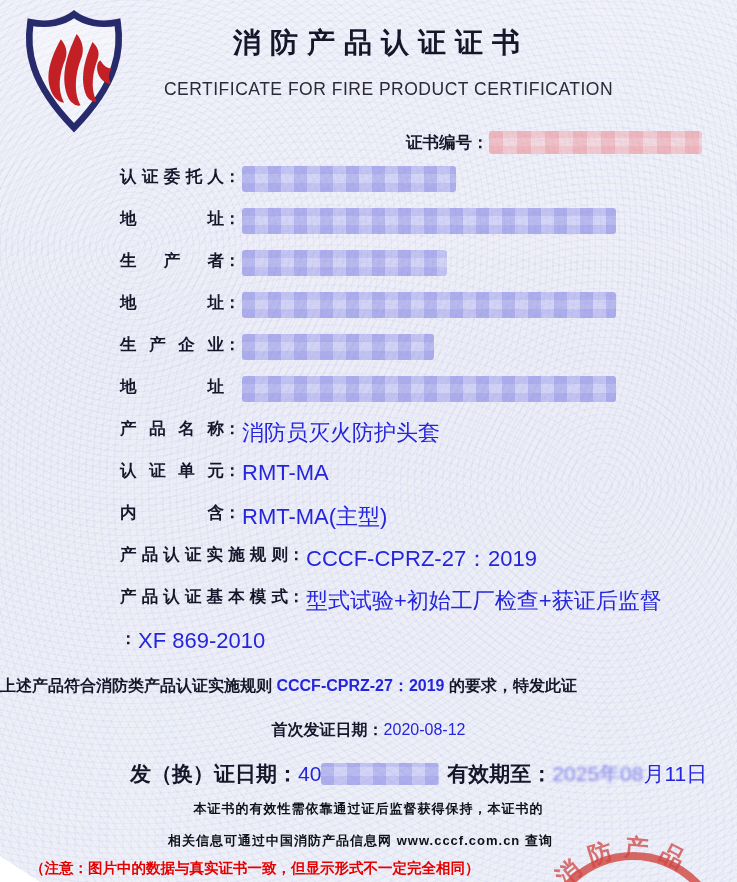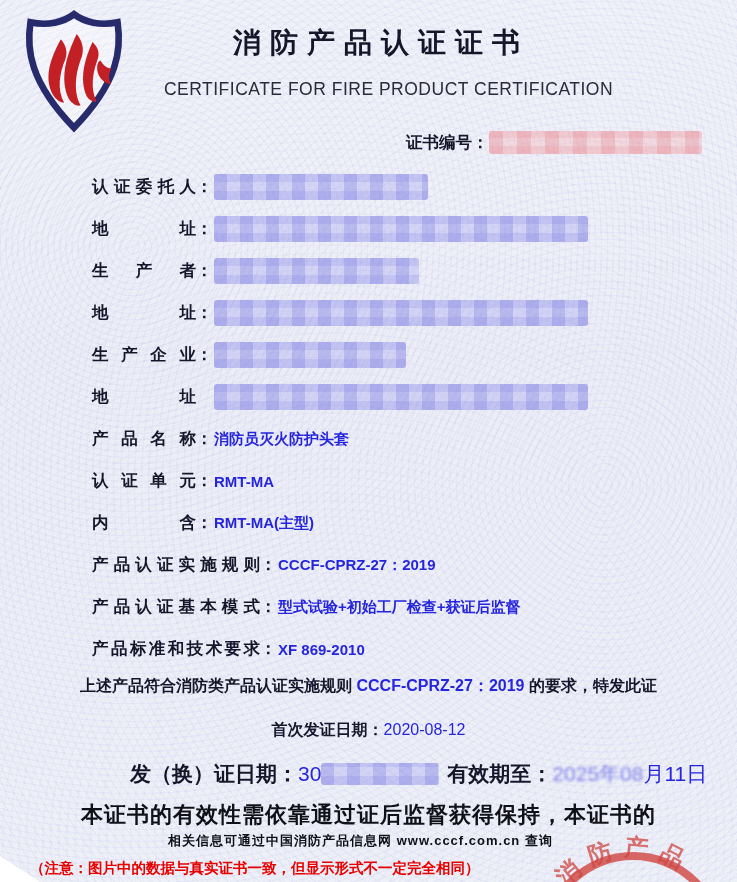--- a/index.html
+++ b/index.html
@@ -49,46 +49,46 @@
     height:23px;
     background-image:
       repeating-linear-gradient(90deg, rgba(235,140,148,.42) 0 14px, rgba(245,175,180,.26) 14px 28px),
       repeating-linear-gradient(0deg, rgba(238,150,156,.32) 0 8px, rgba(248,185,190,.18) 8px 16px);
   }
   .w213{width:213px} .w214{width:214px} .w374{width:374px}
   .w205{width:205px} .w192{width:192px} .w118{width:118px; height:22px;}
 
   
   .fields { position:absolute; top:166px; left:0; right:0; }
-  .row { height:42px; display:flex; align-items:center; padding-left:92px; }
+  .row { height:42px; display:flex; padding-left:120px; }
   .label {
     display:inline-block; width:104px;
     text-align:justify; text-align-last:justify;
     font-size:16.5px; font-weight:600; color:#16162a;
   }
   .label.wide { width:168px; }
   .colon { font-size:16.5px; font-weight:600; color:#16162a; width:18px; display:inline-block; }
-  .value { font-size:15px; font-weight:700; color:#2525dd; }
-
-  
-  .statement { position:absolute; top:676px; left:0; right:0; text-align:center;
+  .value { font-size:22px; font-weight:400; color:#2525dd; }
+
+  
+  .statement { position:absolute; top:676px; left:0; right:0; text-align:left;
     font-size:16px; font-weight:600; color:#16162a; }
   .statement .blue { color:#2525dd; }
   .first-issue { position:absolute; top:720px; left:0; right:0; text-align:center;
     font-size:16px; font-weight:600; color:#16162a; }
   .first-issue .blue { color:#2525dd; font-weight:500; }
   .issue-row { position:absolute; top:760px; left:130px; display:flex; align-items:center;
     font-size:21px; font-weight:600; color:#16162a; }
   .issue-row .blue { color:#2525dd; font-weight:500; }
   .blur-date { filter:blur(1.6px); opacity:.55; }
   .gap { display:inline-block; width:8px; }
 
   
   .f-line1 { position:absolute; top:800px; left:0; right:0; text-align:center;
-    font-size:22px; font-weight:700; letter-spacing:1px; color:#101018; }
+    font-size:13px; font-weight:700; letter-spacing:1px; color:#101018; }
   .f-line2 { position:absolute; top:832px; left:0; right:16px; text-align:center;
     font-size:13px; font-weight:700; letter-spacing:1px; color:#101018; }
   .notice { position:absolute; top:859px; left:30px; width:600px; 
     font-size:14.5px; font-weight:700; color:#e60000; }
 
   
   .seal { position:absolute; right:-6px; bottom:-4px; width:230px; height:60px; }
 
   
   .page-corner { position:absolute; left:0; bottom:0; width:40px; height:26px;
@@ -179,34 +179,33 @@
       <span class="value">CCCF-CPRZ-27：2019</span>
     </div>
 
     <div class="row">
       <span class="label wide">产品认证基本模式</span>
         <span class="colon">：</span>
       <span class="value">型式试验+初始工厂检查+获证后监督</span>
     </div>
 
     <div class="row">
-      <span class="label wide">产品标准和技术要求</span>
         <span class="colon">：</span>
       <span class="value">XF 869-2010</span>
     </div>
 
   </div>
 
   <div class="statement"><span>上述产品符合消防类产品认证实施规则 </span><span class="blue">CCCF-CPRZ-27：2019</span><span> 的要求，特发此证</span></div>
 
   <div class="first-issue"><span>首次发证日期：</span><span class="blue">2020-08-12</span></div>
 
   <div class="issue-row">
     <span>发（换）证日期：</span>
-      <span class="blue">30</span>
+      <span class="blue">40</span>
       <span class="redact w118"></span>
       <span class="gap"></span>
       <span>有效期至：</span>
       <span class="blue blur-date">2025年08</span>
       <span class="blue">月11日</span>
   </div>
 
   <div class="f-line1">本证书的有效性需依靠通过证后监督获得保持，本证书的</div>
   <div class="f-line2">相关信息可通过中国消防产品信息网 www.cccf.com.cn 查询</div>
   <div class="notice">（注意：图片中的数据与真实证书一致，但显示形式不一定完全相同）</div>

